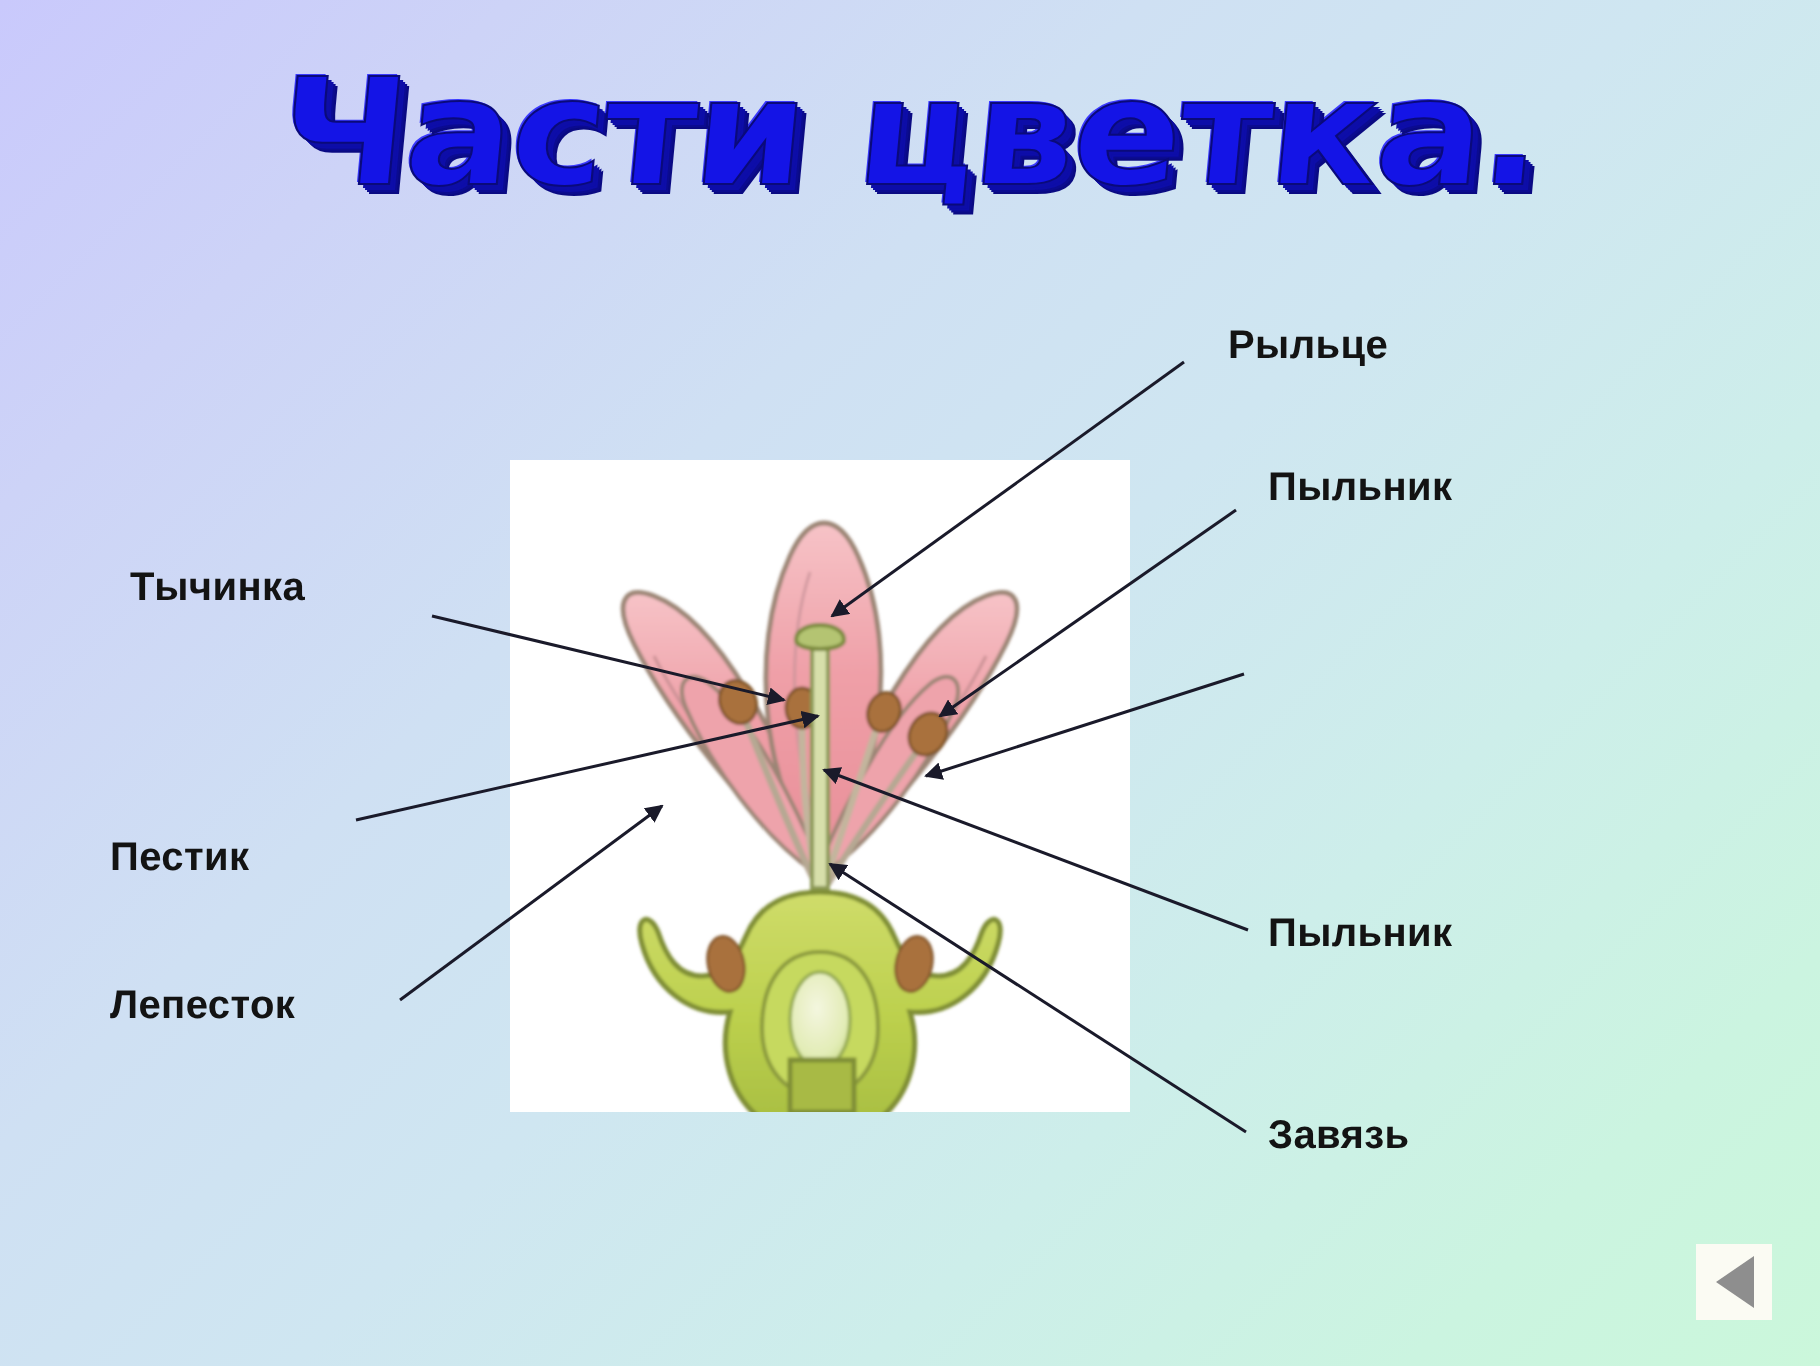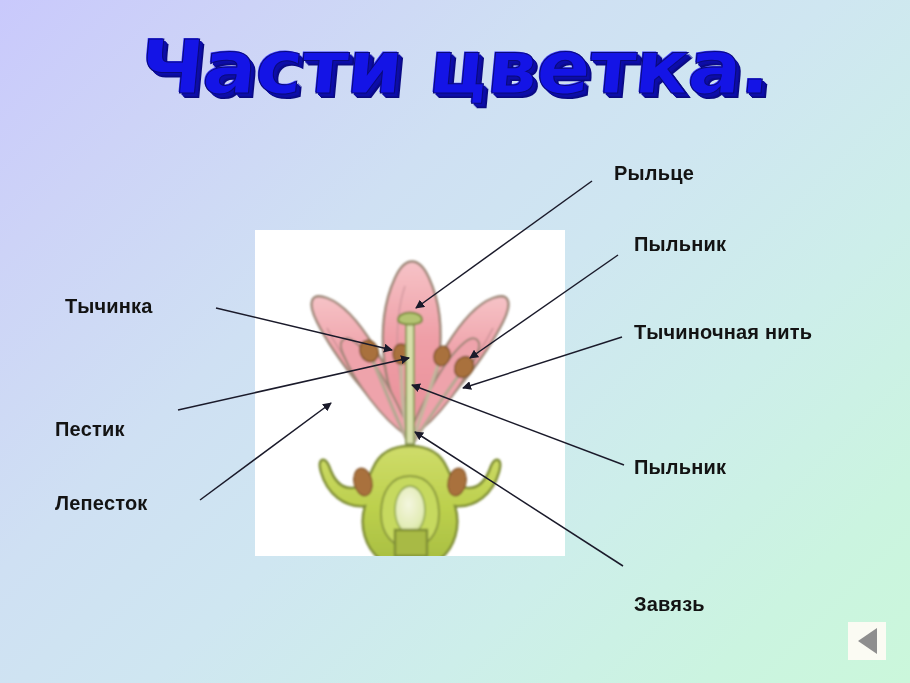--- a/index.html
+++ b/index.html
@@ -201,35 +201,34 @@
         <ellipse cx="155" cy="280" rx="15" ry="24" fill="url(#ovuleGrad)" stroke="#9aae55" stroke-width="1.8"></ellipse>
 
         <ellipse cx="108" cy="252" rx="9" ry="14" transform="rotate(-12 108 252)" fill="#a9713c" stroke="#82552a" stroke-width="1.2"></ellipse>
         <ellipse cx="202" cy="252" rx="9" ry="14" transform="rotate(12 202 252)" fill="#a9713c" stroke="#82552a" stroke-width="1.2"></ellipse>
 
         <path d="M140 326 L 140 300 L 172 300 L 172 326 Z" fill="#a8ba45" stroke="#7f8e35" stroke-width="2.4"></path>
       </g>
     </svg>
   </div>
 
-  <div class="label" style="left:65px;  top:295px;">Тычинка</div>
+  <div class="label" style="left:65px;  top:283px;">Тычинка</div>
 
   <div class="label" style="left:55px;  top:397px;margin-top:21px;">Пестик</div>
 
   <div class="label" style="left:55px;  top:492px;">Лепесток</div>
 
   <div class="label" style="left:614px; top:162px;">Рыльце</div>
 
   <div class="label" style="left:634px; top:233px;">Пыльник</div>
 
-  <div class="label" style="left:634px; top:321px;">Тычиночная нить</div>
 
   <div class="label" style="left:634px; top:456px;">Пыльник</div>
 
-  <div class="label" style="left:634px; top:557px;margin-top:36px;">Завязь</div>
+  <div class="label" style="left:634px; top:557px;">Завязь</div>
 
   <svg id="leaders" viewBox="0 0 910 683">
     <defs>
       <marker id="ah" markerWidth="9" markerHeight="9" refX="8" refY="4.5" orient="auto" markerUnits="userSpaceOnUse">
         <path d="M0,0 L9,4.5 L0,9 Z" fill="#1a1a2a"></path>
       </marker>
     </defs>
     <g stroke="#1a1a2a" stroke-width="1.5" fill="none" marker-end="url(#ah)">
 
       <line x1="592" y1="181" x2="416" y2="308"></line>

